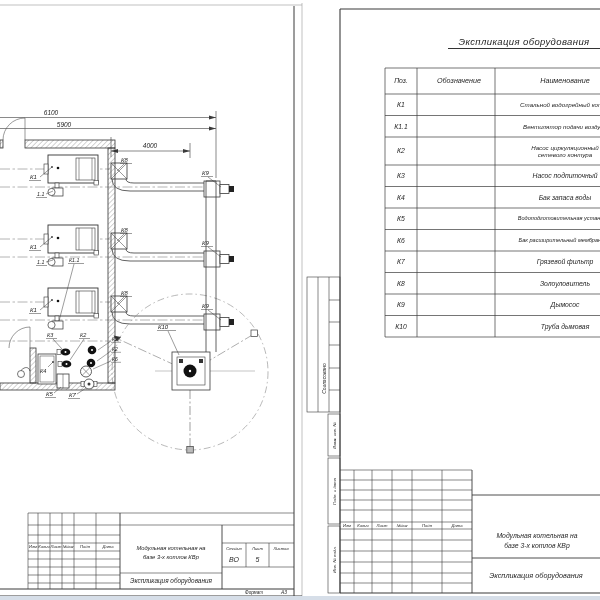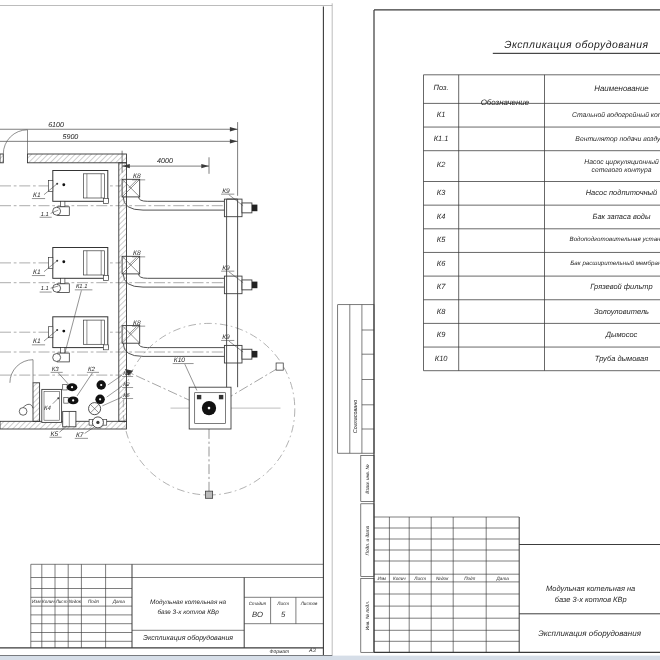--- a/index.html
+++ b/index.html
@@ -358,21 +358,21 @@
       <line x1="442" y1="470" x2="442" y2="593"></line>
       <line x1="472" y1="470" x2="472" y2="593" stroke-width="0.9"></line>
       <line x1="472" y1="495" x2="600" y2="495" stroke-width="0.9"></line>
       <line x1="472" y1="558" x2="600" y2="558" stroke-width="0.9"></line>
     </g>
   </svg>
 
   <div id="rs-title" class="t c" style="left:448px;top:35px;width:152px;font-size:9.5px;letter-spacing:.4px;height:13px;line-height:13px;">Экспликация оборудования</div>
 
   <div class="t c" style="left:385px;top:68px;width:32px;height:26px;line-height:26px;font-size:6.8px;">Поз.</div>
-  <div class="t c" style="left:417px;top:68px;width:84px;height:26px;line-height:26px;font-size:7.2px;margin-top:12px;">Обозначение</div>
+  <div class="t c" style="left:417px;top:68px;width:84px;height:26px;line-height:26px;font-size:7.2px;">Обозначение</div>
   <div class="t c" style="left:495px;top:68px;width:140px;height:26px;line-height:26px;font-size:7.2px;">Наименование</div>
 
   <div id="rows">
       <div class="t c" style="left: 385px; top: 94px; width: 32px; height: 21.5px; line-height: 21.5px; font-size: 6.8px;">К1</div>
       <div class="t c flexc" style="left: 495px; top: 94px; width: 140px; height: 21.5px; font-size: 6.2px;">
         <span style="display: block; line-height: 7px;">Стальной водогрейный котел</span>
       </div>
       <div class="t c" style="left: 385px; top: 115.5px; width: 32px; height: 21.5px; line-height: 21.5px; font-size: 6.8px;">К1.1</div>
       <div class="t c flexc" style="left: 495px; top: 115.5px; width: 140px; height: 21.5px; font-size: 6.2px;">
         <span style="display: block; line-height: 7px;">Вентилятор подачи воздуха</span>

